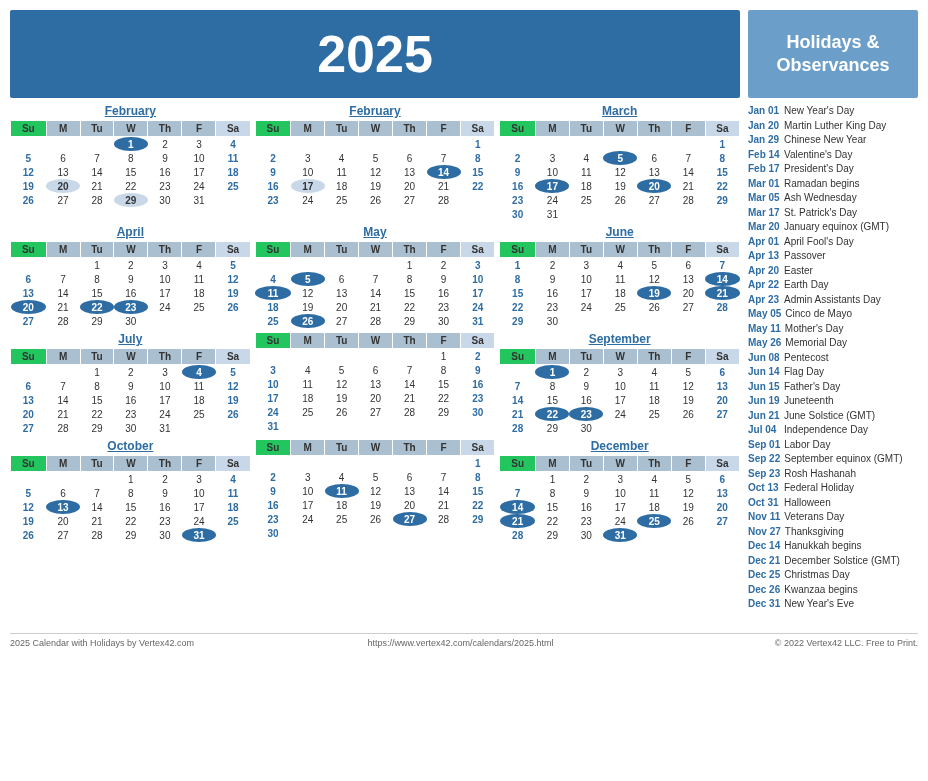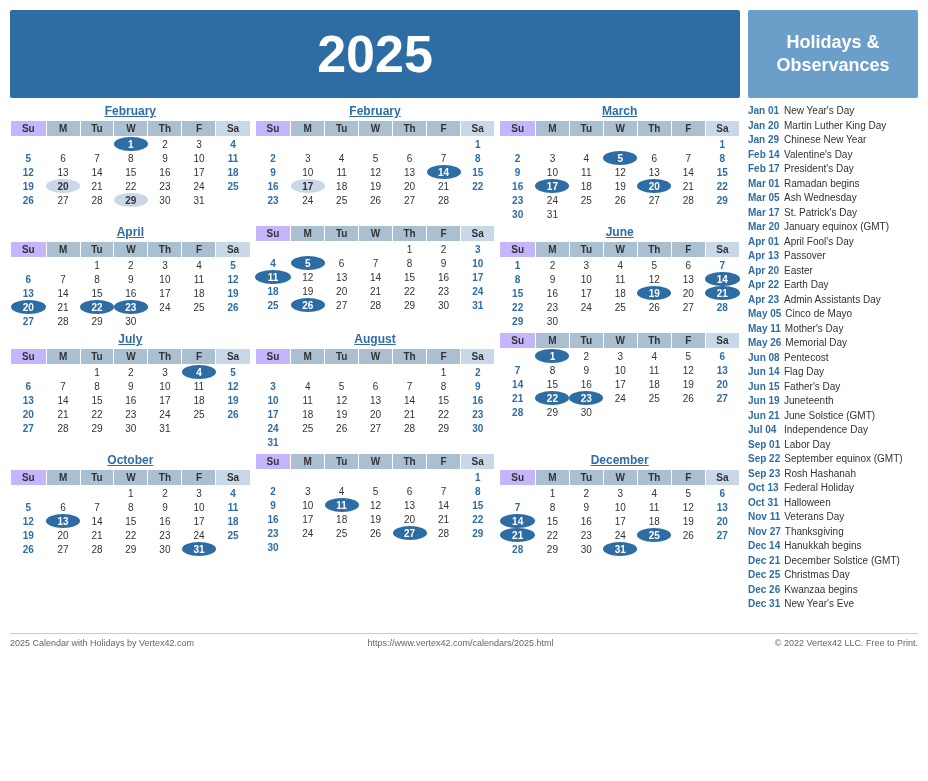--- a/index.html
+++ b/index.html
@@ -78,21 +78,21 @@
     .cal-table thead tr th {
       background: #aabfcf;
       color: #333;
       font-weight: bold;
       text-align: center;
       font-size: 10px;
       padding: 2px 0;
       border: 1px solid #fff;
     }
     .cal-table thead tr th.sun-col {
-      background: #c4b5fd;
+      background: #22c55e;
     }
     .cal-table thead tr th.sat-col {
       background: #c8d8e8;
     }
     .cal-table tbody tr td {
       text-align: center;
       font-size: 10px;
       padding: 1.5px 1px;
       color: #333;
     }
@@ -417,20 +417,21 @@
                   <td>29</td>
                   <td>30</td>
                   <td></td>
                   <td></td>
                   <td></td>
                 </tr>
               </tbody>
             </table>
           </div>
           <div class="month-block">
+            <div class="month-title">May</div>
             <table class="cal-table">
               <thead>
                 <tr>
                   <th class="sun-col">Su</th>
                   <th>M</th>
                   <th>Tu</th>
                   <th>W</th>
                   <th>Th</th>
                   <th>F</th>
                   <th class="sat-col">Sa</th>
@@ -607,21 +608,20 @@
                   <td>29</td>
                   <td>30</td>
                   <td>31</td>
                   <td></td>
                   <td></td>
                 </tr>
               </tbody>
             </table>
           </div>
           <div class="month-block">
-            <div class="month-title">August</div>
             <table class="cal-table">
               <thead>
                 <tr>
                   <th class="sun-col">Su</th>
                   <th>M</th>
                   <th>Tu</th>
                   <th>W</th>
                   <th>Th</th>
                   <th>F</th>
                   <th class="sat-col">Sa</th>
@@ -679,20 +679,21 @@
                   <td></td>
                   <td></td>
                   <td></td>
                   <td></td>
                   <td></td>
                 </tr>
               </tbody>
             </table>
           </div>
           <div class="month-block">
+            <div class="month-title">September</div>
             <table class="cal-table">
               <thead>
                 <tr>
                   <th class="sun-col">Su</th>
                   <th>M</th>
                   <th>Tu</th>
                   <th>W</th>
                   <th>Th</th>
                   <th>F</th>
                   <th class="sat-col">Sa</th>

